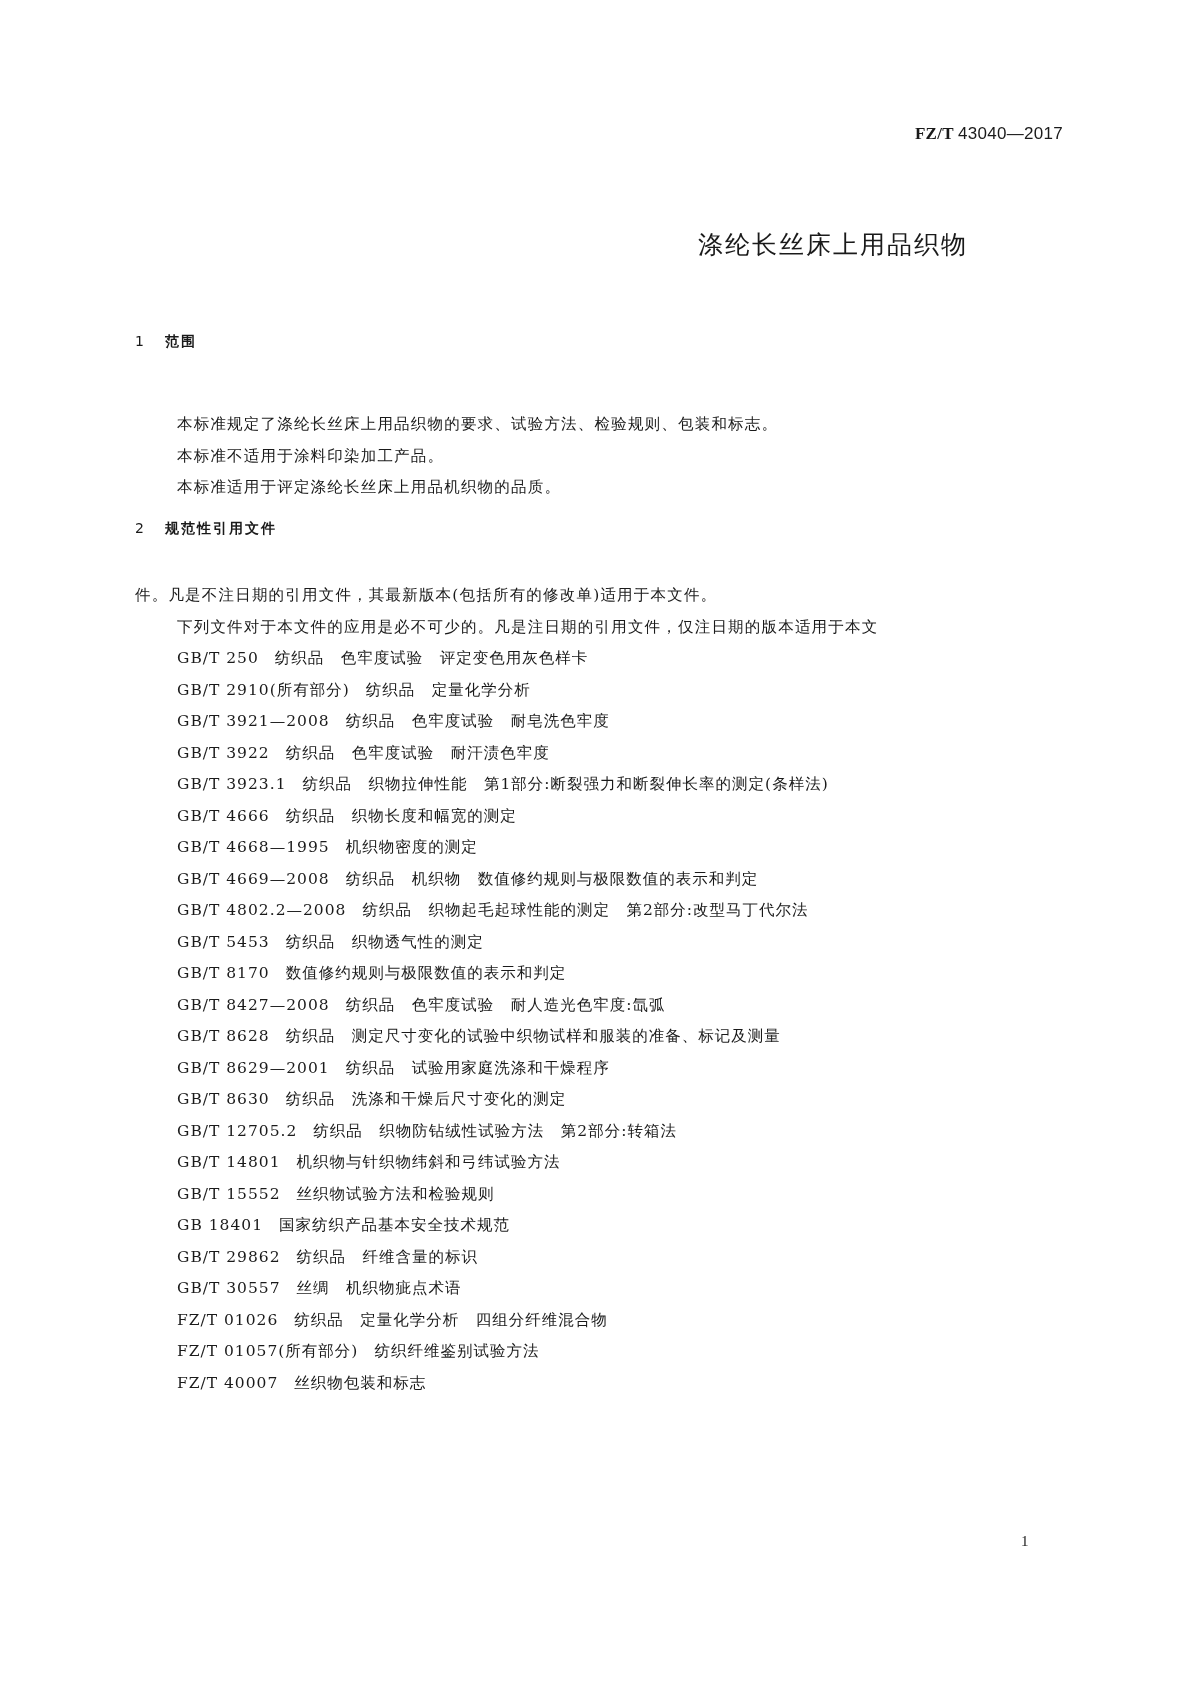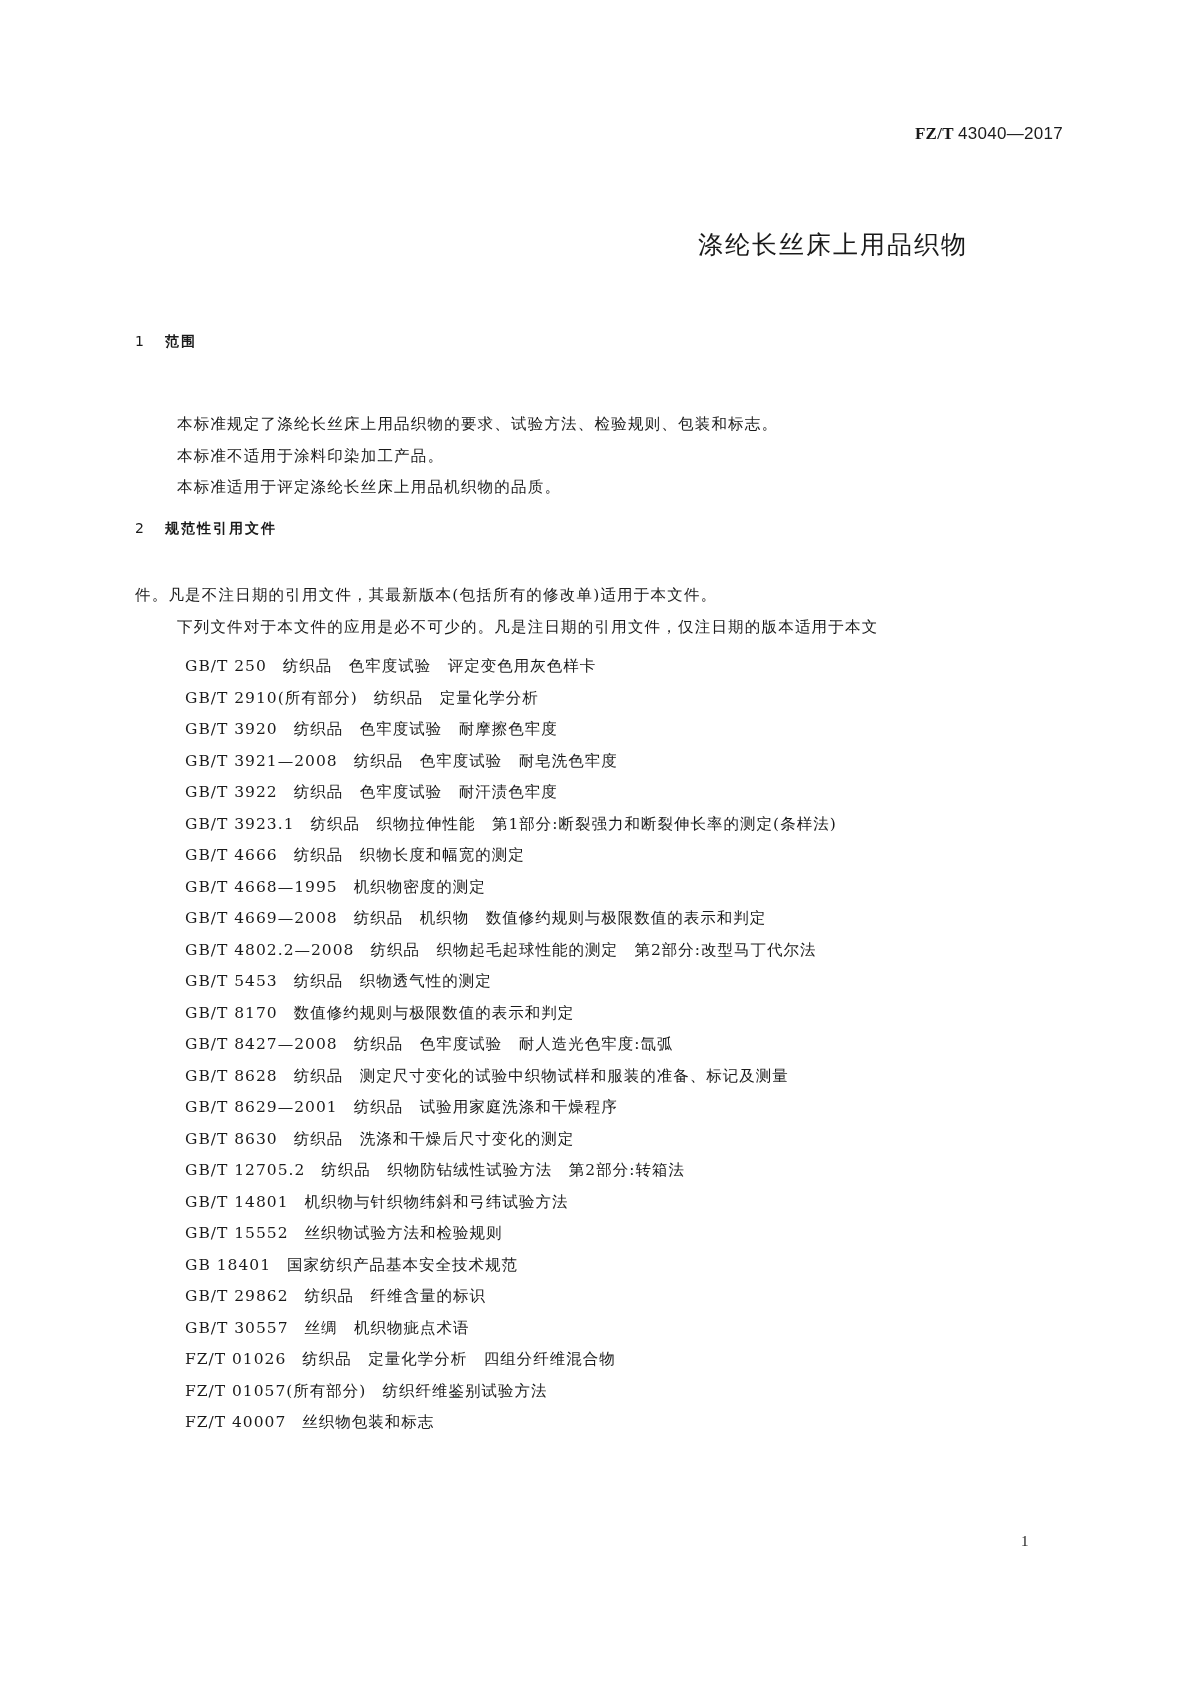--- a/index.html
+++ b/index.html
@@ -25,21 +25,21 @@
     letter-spacing: 2px; white-space: nowrap;
   }
   .heading .num { display: inline-block; width: 30px; font-weight: normal; }
   .para {
     position: absolute; left: 135px; width: 940px;
     font-size: 15.5px; line-height: 31.5px;
   }
   .para .line { display: block; white-space: nowrap; letter-spacing: 1.2px; }
   .para .indent { padding-left: 42px; }
   .refs {
-    position: absolute; left: 177px; top: 643px; margin: 8px; padding: 0; list-style: none;
+    position: absolute; left: 177px; top: 643px; margin: 0; padding: 0; list-style: none;
     font-size: 15.5px; line-height: 31.5px;
   }
   .refs li { white-space: nowrap; letter-spacing: 1px; }
   .refs .code { margin-right: 16px; }
   .page-num {
     position: absolute; left: 1021px; top: 1533px;
     font-family: "Liberation Serif", serif; font-size: 15px;
   }
 </style>
 </head>
@@ -64,21 +64,20 @@
   <span class="num">2</span><span>规范性引用文件</span>
 </div>
 <div class="para" style="top:580px;">
   <span class="line">件。凡是不注日期的引用文件，其最新版本(包括所有的修改单)适用于本文件。</span>
   <span class="line indent">下列文件对于本文件的应用是必不可少的。凡是注日期的引用文件，仅注日期的版本适用于本文</span>
 </div>
 
 <ul class="refs">
   <li><span class="code">GB/T 250</span><span>纺织品　色牢度试验　评定变色用灰色样卡</span></li>
   <li><span class="code">GB/T 2910(所有部分)</span><span>纺织品　定量化学分析</span></li>
-  <li><span class="code">GB/T 3920</span><span>纺织品　色牢度试验　耐摩擦色牢度</span></li>
   <li><span class="code">GB/T 3921—2008</span><span>纺织品　色牢度试验　耐皂洗色牢度</span></li>
   <li><span class="code">GB/T 3922</span><span>纺织品　色牢度试验　耐汗渍色牢度</span></li>
   <li><span class="code">GB/T 3923.1</span><span>纺织品　织物拉伸性能　第1部分:断裂强力和断裂伸长率的测定(条样法)</span></li>
   <li><span class="code">GB/T 4666</span><span>纺织品　织物长度和幅宽的测定</span></li>
   <li><span class="code">GB/T 4668—1995</span><span>机织物密度的测定</span></li>
   <li><span class="code">GB/T 4669—2008</span><span>纺织品　机织物　数值修约规则与极限数值的表示和判定</span></li>
   <li><span class="code">GB/T 4802.2—2008</span><span>纺织品　织物起毛起球性能的测定　第2部分:改型马丁代尔法</span></li>
   <li><span class="code">GB/T 5453</span><span>纺织品　织物透气性的测定</span></li>
   <li><span class="code">GB/T 8170</span><span>数值修约规则与极限数值的表示和判定</span></li>
   <li><span class="code">GB/T 8427—2008</span><span>纺织品　色牢度试验　耐人造光色牢度:氙弧</span></li>

